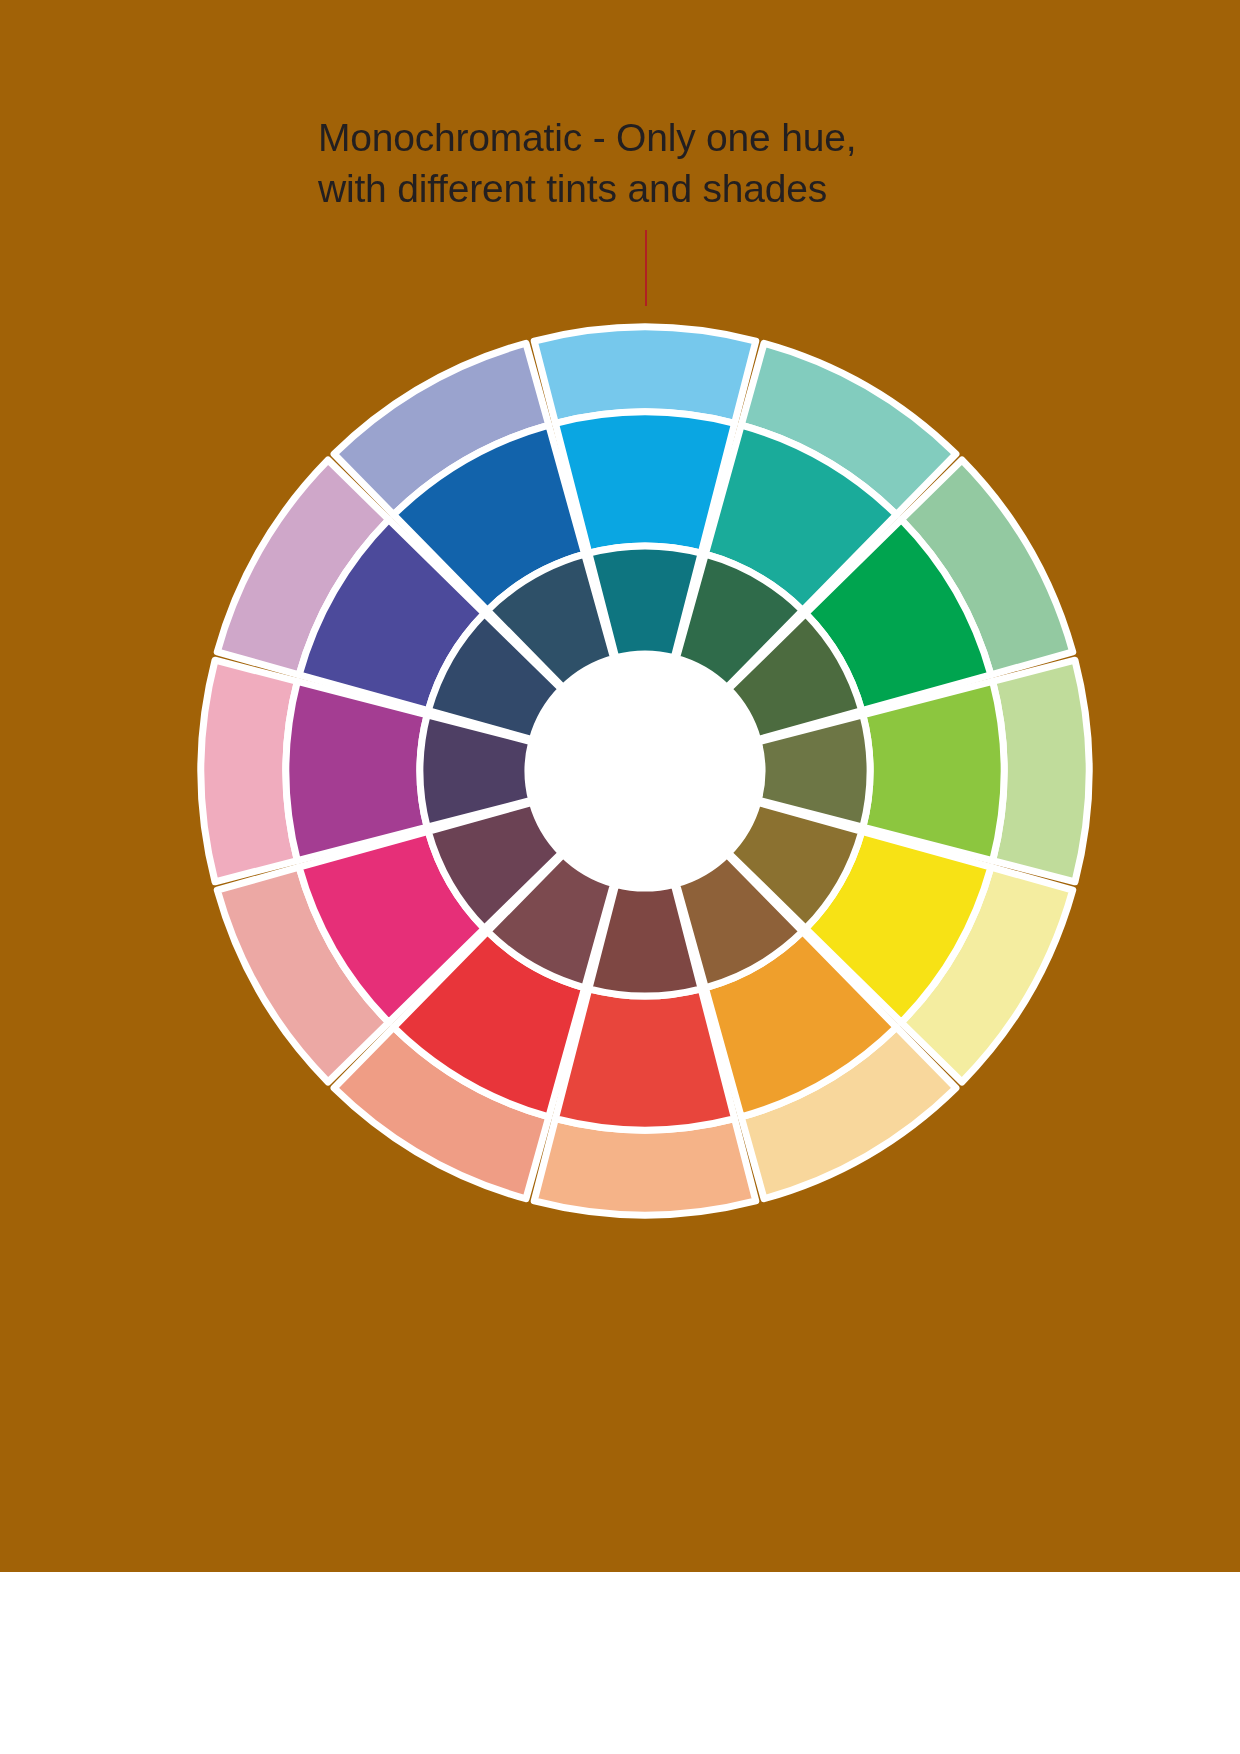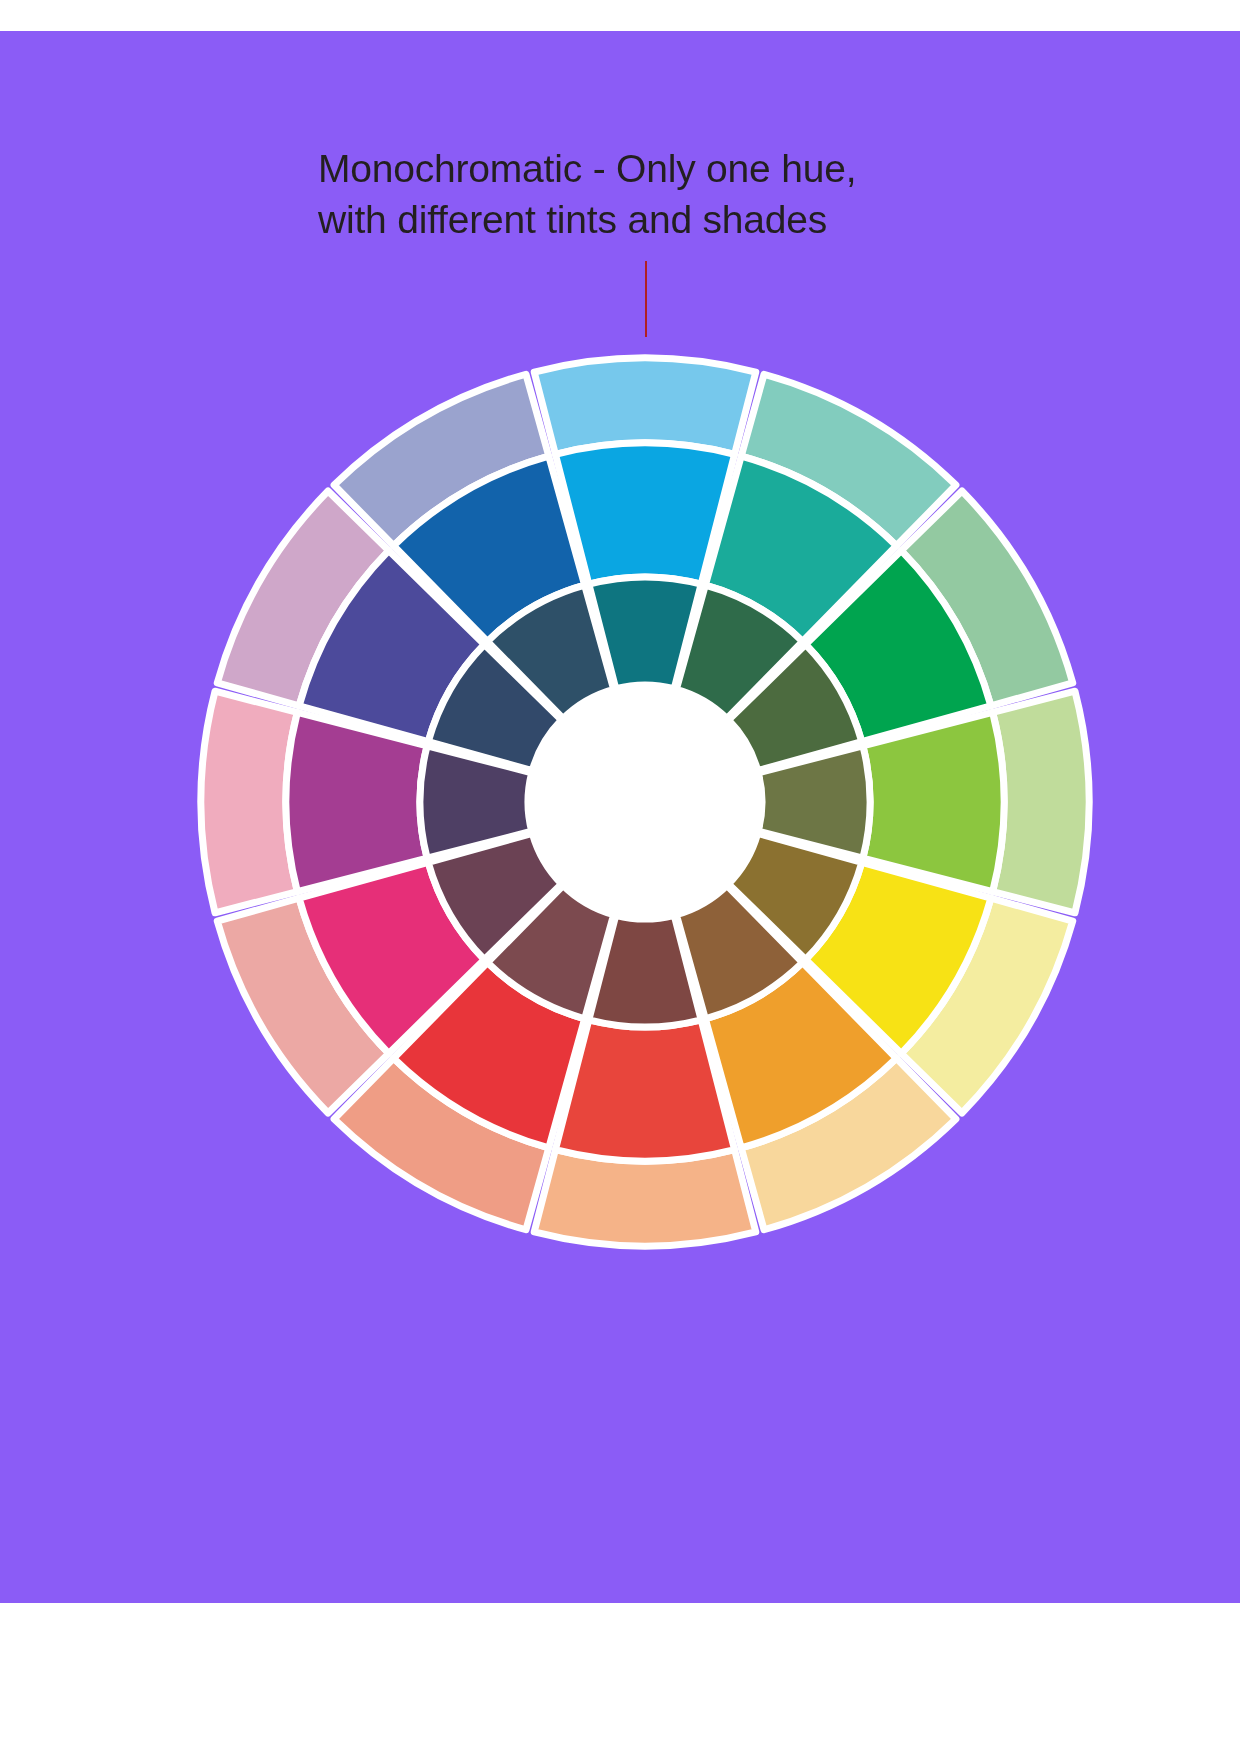--- a/index.html
+++ b/index.html
@@ -15,22 +15,21 @@
     overflow: hidden;
     font-family: "Liberation Sans", "DejaVu Sans", sans-serif;
   }
 
   #page {
     position: absolute;
     left: 0;
     top: 0;
     width: 1240px;
     height: 1572px;
-    background: #8b5cf6;
-    margin-top: 31px;
+    background: #a16207;
   }
 
   #caption {
     position: absolute;
     left: 318px;
     top: 112px;
     width: 600px;
     color: #231f20;
     font-size: 39px;
     line-height: 1.32;

